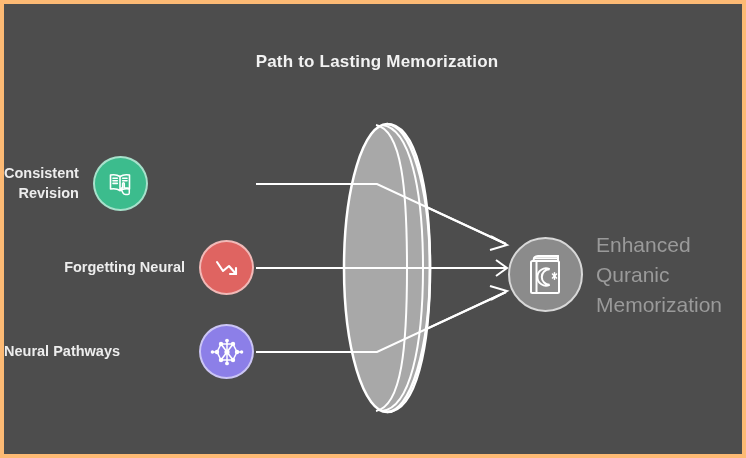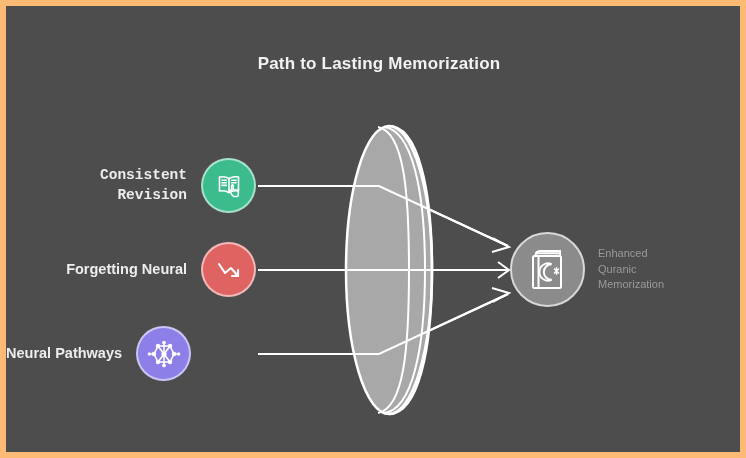--- a/index.html
+++ b/index.html
@@ -14,21 +14,21 @@
     background: #4d4d4d;
     font-family: "Liberation Sans", sans-serif;
     position: relative;
   }
 
   #canvas {
     position: relative;
     width: 746px;
     height: 458px;
     background: #4d4d4d;
-    border: 6px solid #fdba74;
+    border: 4px solid #fdba74;
     overflow: hidden;
   }
 
   
   #title {
     position: absolute;
     top: 48px;
     left: 0;
     width: 746px;
     text-align: center;
@@ -73,23 +73,23 @@
     width: 55px;
     height: 55px;
     border-radius: 50%;
     flex: 0 0 55px;
     display: flex;
     align-items: center;
     justify-content: center;
     border: 2px solid rgba(255,255,255,0.55);
   }
 
-  #node-revision  { top: 152px; left: 0px;  width: 250px; justify-content: flex-end; font-family: Liberation Mono, monospace; }
+  #node-revision  { top: 152px; left: 0px;  width: 250px; justify-content: flex-start; }
   #node-curve     { top: 236px; left: 0px;  width: 250px; justify-content: flex-end; }
-  #node-neural    { top: 320px; left: 0px;  width: 250px; justify-content: flex-start; }
+  #node-neural    { top: 320px; left: 0px;  width: 250px; justify-content: space-between; }
 
   
   #target-node {
     position: absolute;
     top: 226px;
     left: 504px;
     display: flex;
     align-items: center;
     z-index: 5;
   }
@@ -100,21 +100,21 @@
     border-radius: 50%;
     flex: 0 0 75px;
     background: #8b8b8b;
     border: 2px solid #d8d8d8;
     display: flex;
     align-items: center;
     justify-content: center;
   }
 
   #target-label {
-    font-size: 11px;
+    font-size: 21px;
     color: #9a9a9a;
     line-height: 1.42;
     white-space: pre-line;
     padding-left: 13px;
   }
 </style>
 </head>
 <body>
 
 <div id="canvas">

